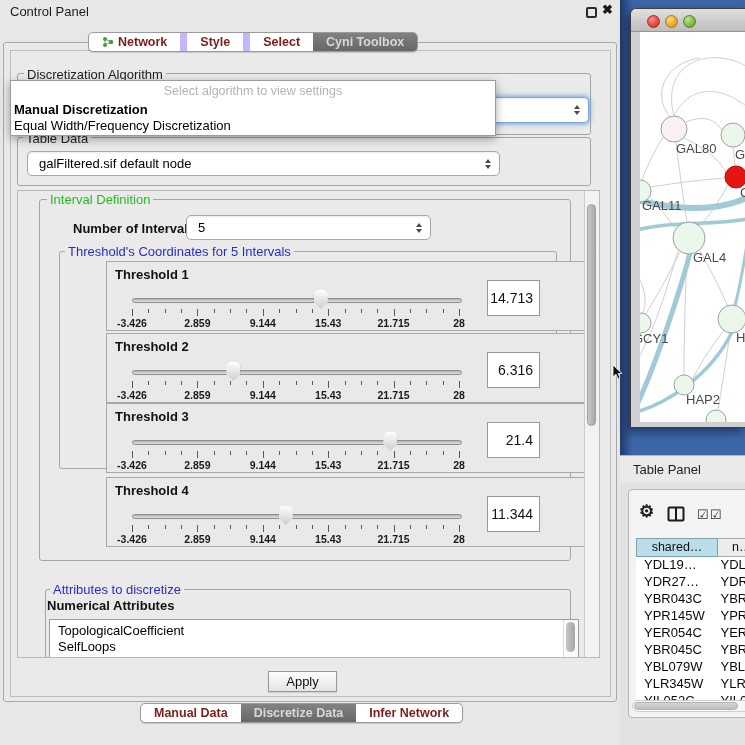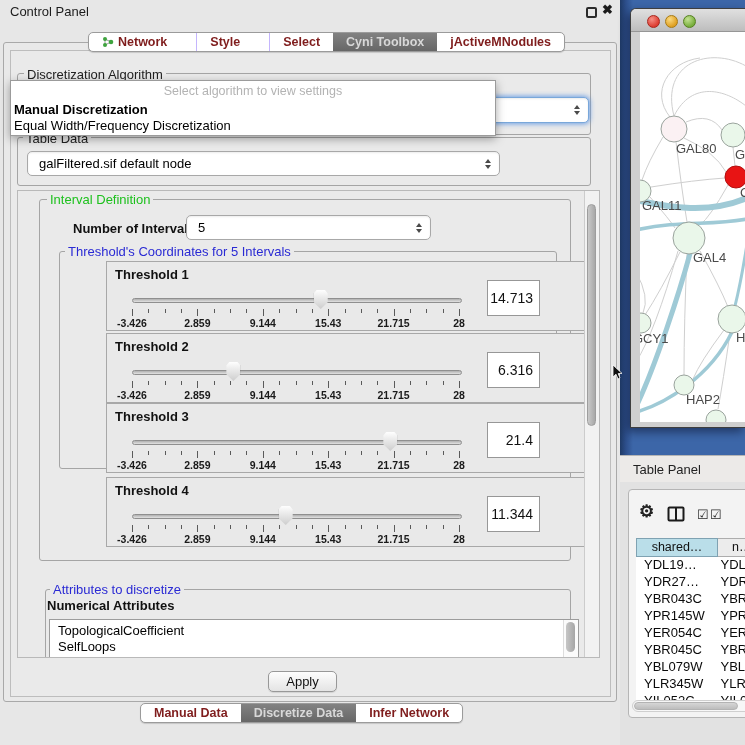--- a/index.html
+++ b/index.html
@@ -11,21 +11,21 @@
   #control-panel { left:0; top:0; width:620px; height:745px; background:#e7e7e7; }
   #cp-title { left:10px; top:4px; font-size:13px; color:#1c1c1c; }
   #float-btn { left:586px; top:7px; width:11px; height:11px; border:2px solid #2b2b2b; border-radius:2px; }
   #close-btn { left:602px; top:2px; font-size:13px; font-weight:bold; color:#1a1a1a; }
 
   #outer-panel { left:3px; top:42px; width:614px; height:660px; border:1px solid #a9a9a9; border-radius:3px; background:#e9e9e9; }
   #inner-panel { left:10px; top:50px; width:601px; height:647px; border:1px solid #bdbdbd; background:#eaeaea; }
 
   .segmented { display:inline-flex; border:1px solid #9b9b9b; border-radius:5px; background:#fff; overflow:hidden; height:20px; box-shadow:0 1px 1px rgba(0,0,0,.15); }
   .segmented .seg { display:flex; align-items:center; gap:4px; padding:0 13px; font-size:12.5px; font-weight:bold; color:#7f1d1d; white-space:nowrap; }
-  .segmented .seg.sep { border-left:1px solid #c4b5fd;margin-left:16px; }
+  .segmented .seg.sep { border-left:7px solid #c4b5fd; }
   .segmented .seg.sel { background:linear-gradient(#828282,#676767); color:#d8d8d8; border-left:none; }
   #top-tabs { left:88px; top:32px; z-index:5; }
   #bottom-tabs { left:140px; top:703px; z-index:6; }
 
   .group { border:1px solid #a5a5a5; border-radius:3px; }
   .group-title { position:absolute; font-size:13px; background:#eaeaea; padding:0 3px; white-space:nowrap; }
   .gt-green { color:#1dc11d; }
   .gt-blue { color:#2a2ad4; }
   .gt-dark { color:#222; }
 
@@ -71,21 +71,21 @@
               font-size:14px; line-height:34px; text-align:right; padding-right:6px; }
 
   #attr-group { left:27px; top:398px; width:526px; height:260px; }
   #attr-group > .group-title { left:4px; top:-8px; }
   #attr-label { left:29px; top:407px; font-size:13px; font-weight:bold; }
   #attr-list { left:31px; top:428px; width:530px; height:228px; background:#fff; border:1px solid #9c9c9c; overflow:hidden; }
   .attr-item { font-size:13px; padding-left:8px; line-height:16px; color:#000; }
   #attr-vscroll { position:absolute; right:0; top:0; width:15px; height:100%; background:#fbfbfb; border-left:1px solid #dddddd; }
   #attr-vthumb { position:absolute; left:2px; top:2px; width:9px; height:30px; border-radius:5px; background:linear-gradient(90deg,#c6c6c6,#a6a6a6); }
 
-  #apply-btn { left:268px; top:671px; width:69px; height:21px; border:1px solid #989898; border-radius:5px;
+  #apply-btn { left:268px; top:671px; width:69px; height:21px; border:1px solid #989898; border-radius:0;
                background:linear-gradient(#fdfdfd,#e4e4e4); font-size:13px; text-align:center; line-height:19px; box-shadow:0 1px 1px rgba(0,0,0,.1); }
 
   
   #right-bg { left:620px; top:0; width:125px; height:455px;
               background:linear-gradient(90deg,#1f3a66 0px,#2d4f8c 6px,#3c66a8 13px,#3c66a8 100%); }
   #net-window { left:630px; top:8px; width:116px; height:420px; border:1px solid #3e3e3e; border-right:none; border-radius:6px 0 0 0;
                 box-shadow:-3px 4px 10px rgba(0,0,20,.45); background:#cfcfcf; overflow:hidden; }
   #net-titlebar { left:0; top:0; width:100%; height:23px; background:linear-gradient(#e0e0e0,#bdbdbd); border-bottom:1px solid #969696; }
   .light { position:absolute; top:6px; width:13px; height:13px; border-radius:50%; }
   #light-red { left:16px; background:radial-gradient(circle at 35% 30%, #f58f85, #dd3d31 70%); border:1px solid #a8251c; }
@@ -137,23 +137,20 @@
         <span>Network</span>
       </div>
       <div class="seg sep">
         <span>Style</span>
       </div>
       <div class="seg sep">
         <span>Select</span>
       </div>
       <div class="seg sel">
         <span>Cyni Toolbox</span>
-      </div>
-      <div class="seg">
-        <span>jActiveMNodules</span>
       </div>
     </div>
 
   <div class="abs group" id="algo-group">
     <span class="group-title gt-dark">Discretization Algorithm</span>
   </div>
   <div class="abs combo" id="algo-combo">
     <span class="stepper">
         <span class="arr-up"></span>
         <span class="arr-dn"></span>

